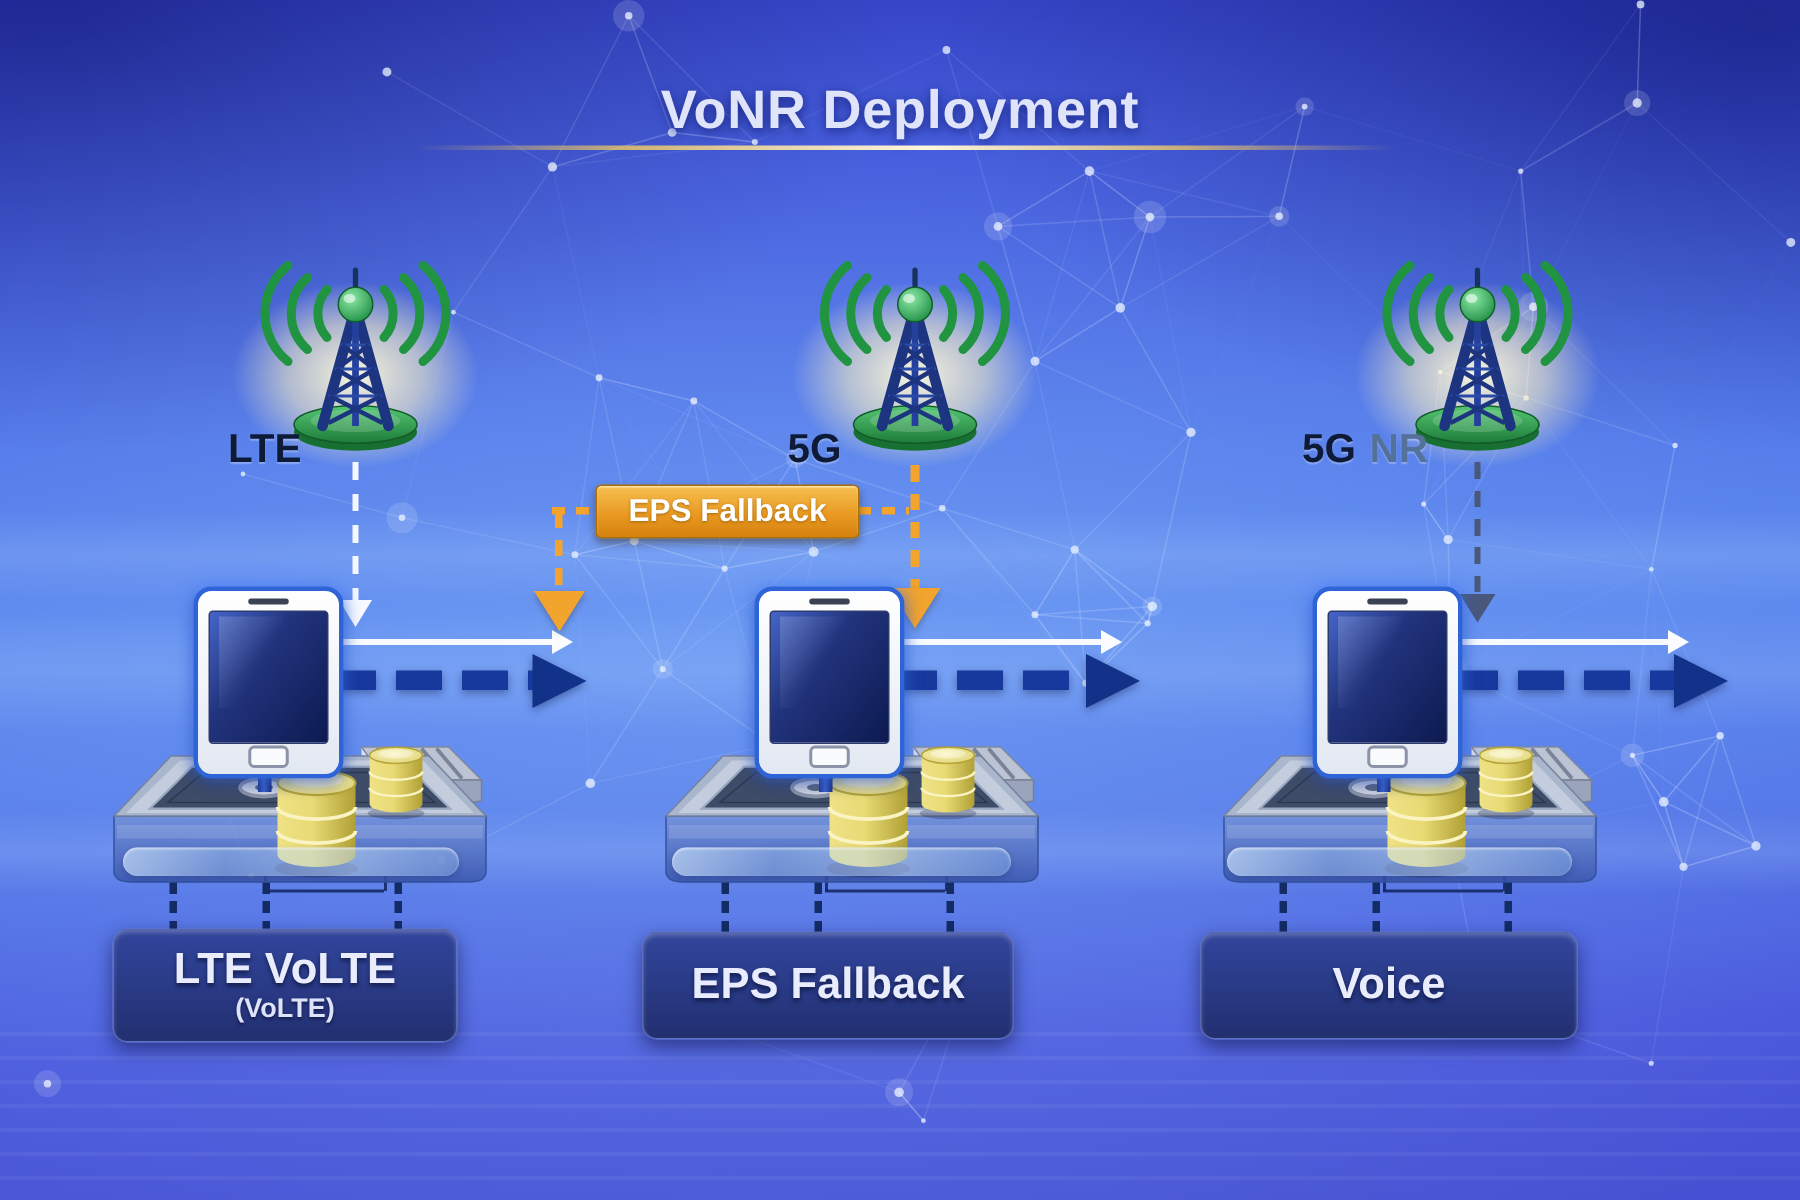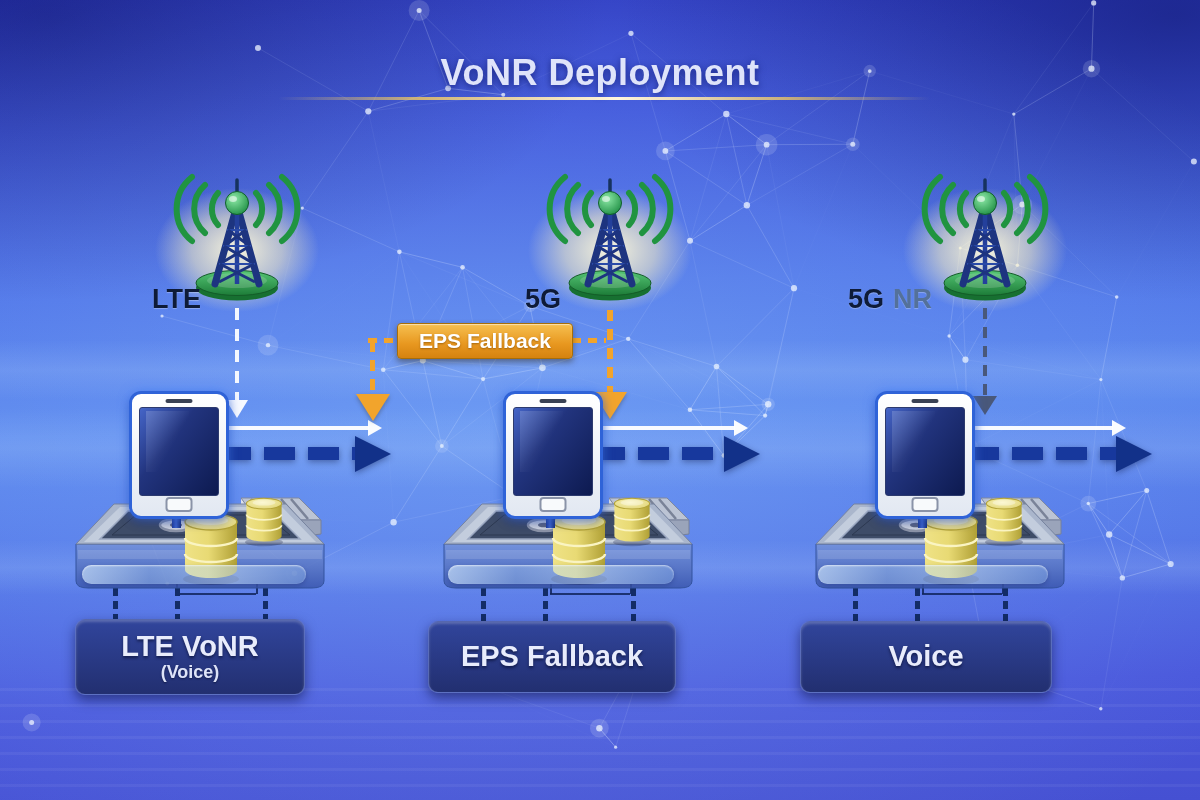--- a/index.html
+++ b/index.html
@@ -458,22 +458,22 @@
       <div class="home"></div>
     </div>
   <div class="glass-bar" style="left:82px;top:565px;width:224px"></div>
   <div class="bracket-v" style="left:176px;top:584px;height:10px"></div>
   <div class="bracket-h" style="left:176px;top:593px;width:80px"></div>
   <div class="bracket-v" style="left:256px;top:584px;height:10px"></div>
   <div class="connector" style="left:113px"></div>
   <div class="connector" style="left:175px"></div>
   <div class="connector" style="left:263px"></div>
   <div class="label-box" style="left:75px;top:619px;width:228px;height:74px">
-    <div class="box-title">LTE VoNR</div>
-    <div class="box-sub">(Voice)</div>
+    <div class="box-title">LTE VoLTE</div>
+    <div class="box-sub">(VoLTE)</div>
   </div>
 
   <svg class="tower" style="left:525px;top:172px">
       <use href="#sym-tower"></use>
     </svg>
   <div class="tower-label" style="left:525px"><span>5G</span><span class="nr"></span></div>
   <div class="vdash orange" style="left:607px;top:310px;height:82px"></div>
   <div class="tri orange" style="left:593px;top:392px"></div>
   <div class="warrow" style="left:550px;top:420px;width:198px">
       <div class="shaft"></div>
@@ -509,21 +509,21 @@
   <div class="connector" style="left:543px"></div>
   <div class="connector" style="left:631px"></div>
   <div class="label-box" style="left:428px;top:621px;width:246px;height:70px">
     <div class="box-title">EPS Fallback</div>
 
   </div>
 
   <svg class="tower" style="left:900px;top:172px">
       <use href="#sym-tower"></use>
     </svg>
-  <div class="tower-label" style="left:848px"><span>5G</span><span class="nr">NR</span></div>
+  <div class="tower-label" style="left:868px"><span>5G</span><span class="nr">NR</span></div>
   <div class="vdash slate" style="left:982.5px;top:308px;height:88px"></div>
   <div class="tri slate" style="left:973px;top:396px"></div>
   <div class="warrow" style="left:924px;top:420px;width:202px">
       <div class="shaft"></div>
       <div class="head"></div>
     </div>
   <div class="narrow" style="left:924px;top:436px;width:228px">
       <div class="shaft"></div>
       <div class="head"></div>
     </div>

